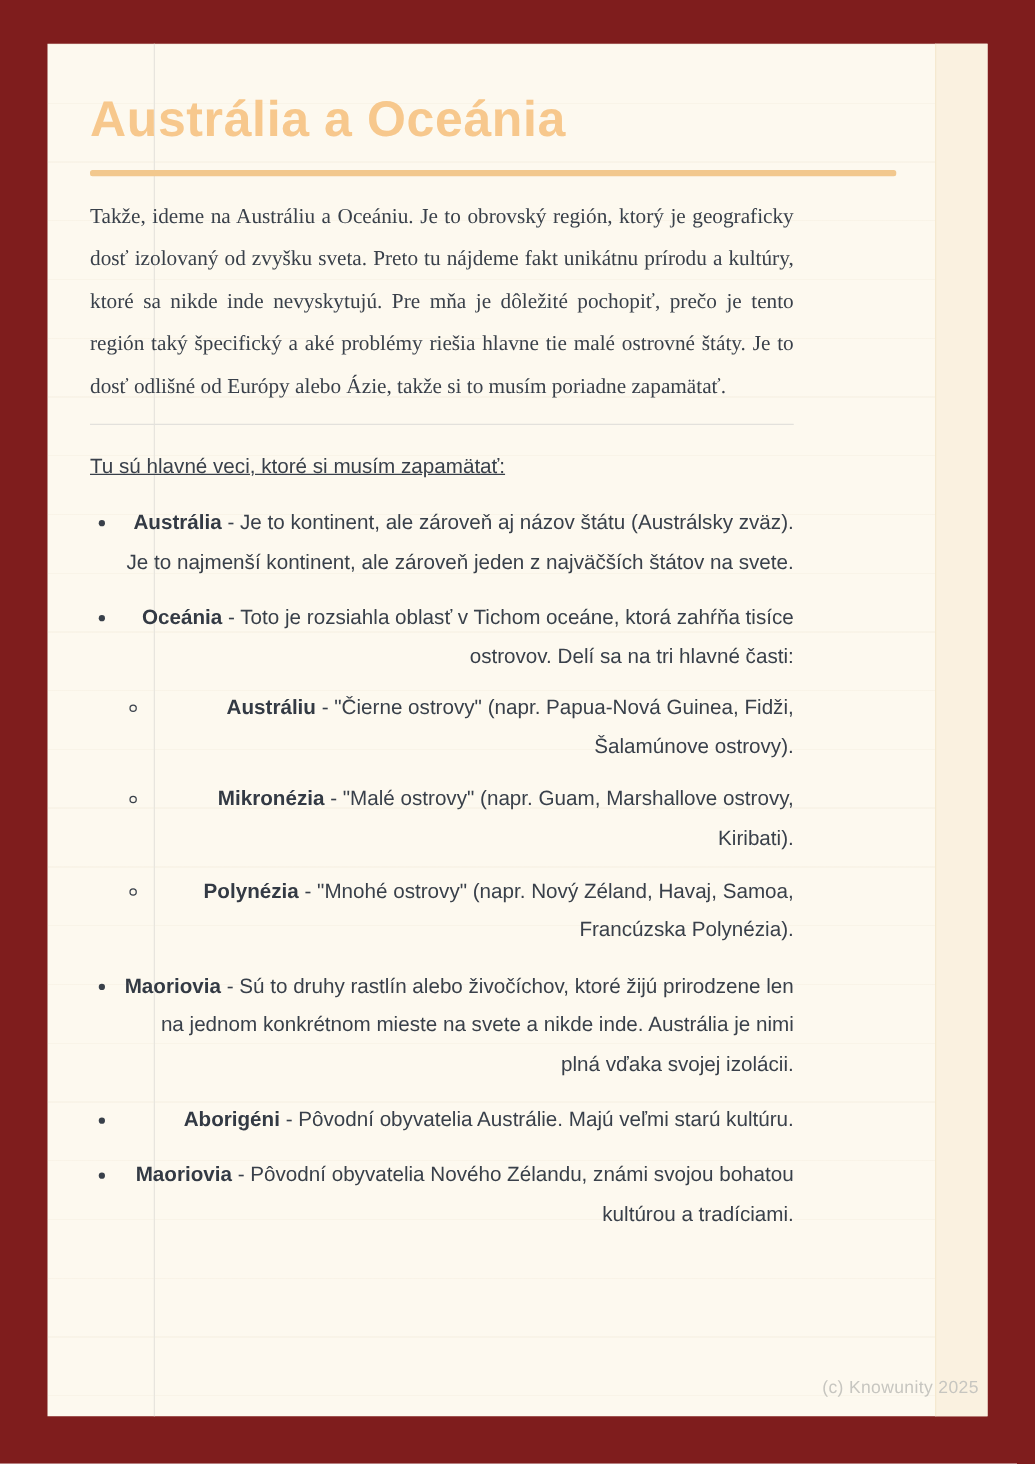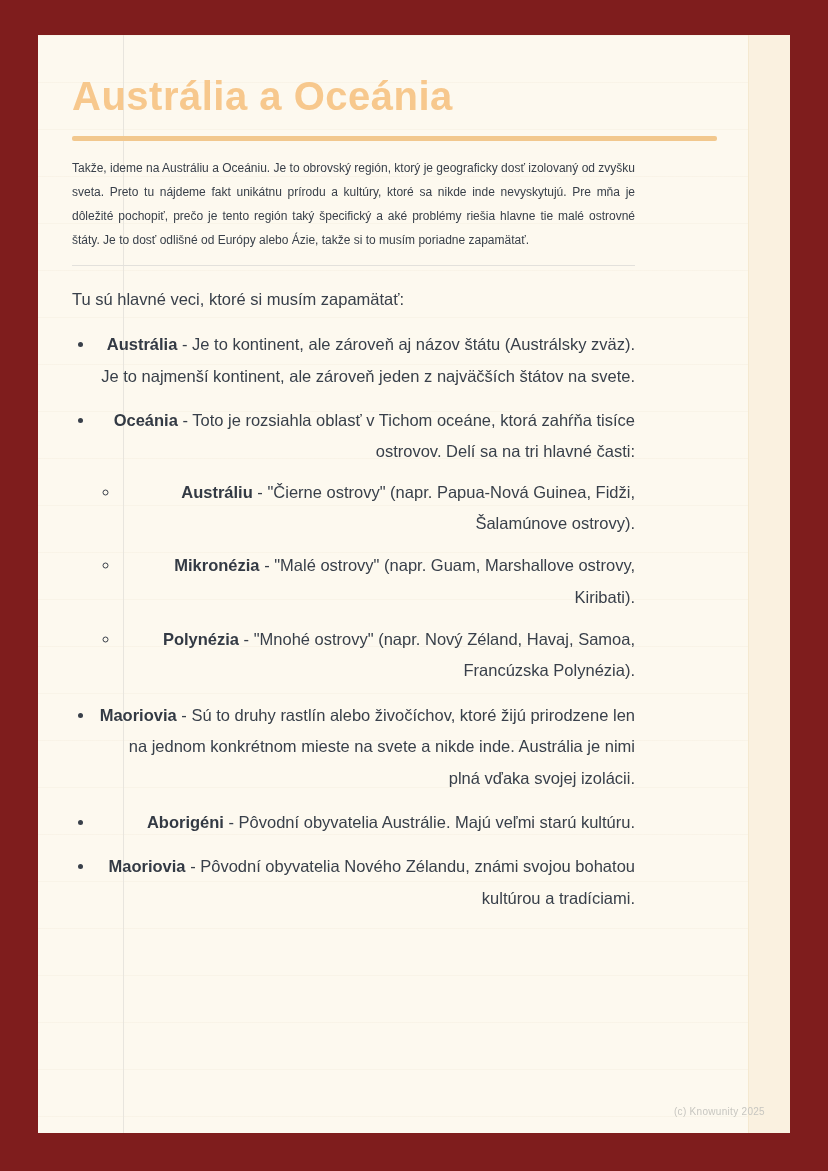--- a/index.html
+++ b/index.html
@@ -69,37 +69,39 @@
     line-height: 1.2;
     font-weight: 700;
     color: #f7c88d;
     letter-spacing: 0.3px;
     padding-bottom: 14px;
     border-bottom: 2px solid #f8dcb2;
   }
 
   .intro-paragraph {
     margin-top: 15px;
-    font-size: 12px;
+    font-size: 17px;
     line-height: 2.0;
     text-align: justify;
     color: #39404a;
+    font-family: Liberation Serif, serif;
   }
 
   .section-divider {
     margin-top: 13px;
     height: 1px;
     background: #e3e1dc;
   }
 
   .list-intro {
     margin-top: 20px;
     font-size: 16.5px;
     line-height: 1.6;
     color: #39404a;
+    text-decoration: underline;
   }
 
   ul.term-list {
     margin-top: 17px;
     list-style: disc outside;
     padding-left: 23px;
   }
   ul.term-list > li {
     font-size: 16.5px;
     line-height: 1.9;
@@ -114,23 +116,23 @@
   }
   ul.sub-list > li {
     margin-bottom: 11px;
   }
   ul.sub-list > li:last-child { margin-bottom: 0; }
 
   .term { font-weight: 700; color: #333a44; }
 
   .footer-credit {
     position: absolute;
-    right: 25px;
+    right: 7px;
     bottom: 16px;
-    font-size: 10px;
+    font-size: 14px;
     color: #c7c6c0;
     letter-spacing: 0.3px;
   }
 </style>
 </head>
 <body>
 
 <div class="canvas">
   <div class="page">
     <div class="margin-line"></div>

